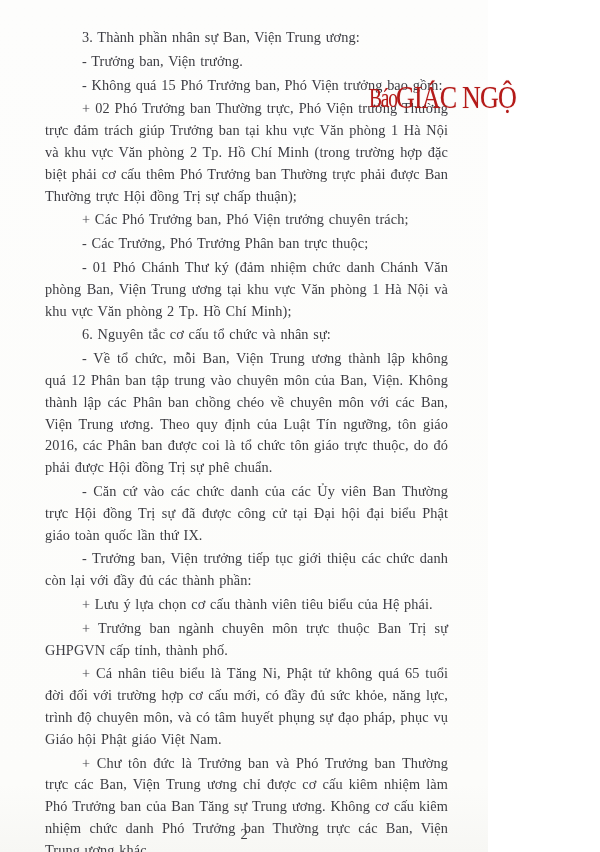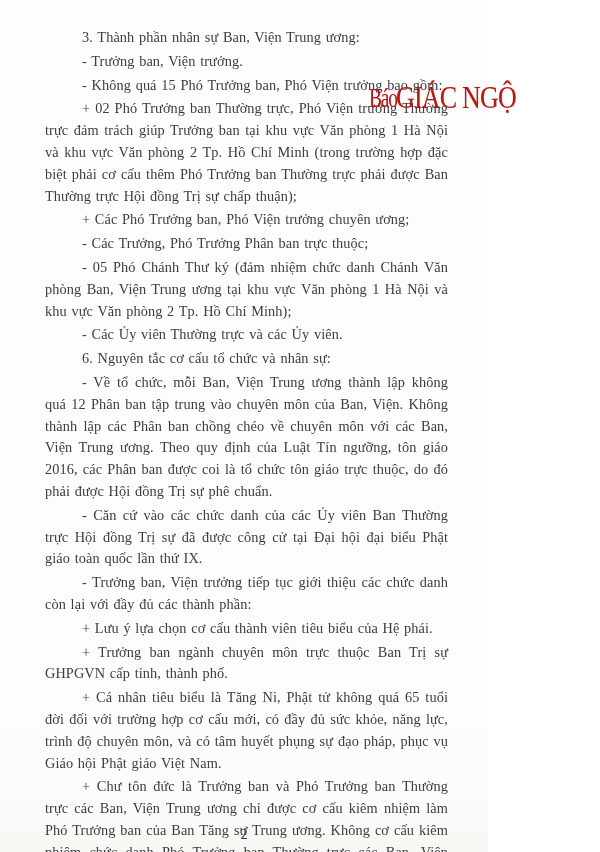--- a/index.html
+++ b/index.html
@@ -75,24 +75,23 @@
 </head>
 <body>
 
 <div class="page">
 
   <div class="doc-body" style="color: rgb(60, 60, 66);">
       <p><span>3. Thành phần nhân sự Ban, Viện Trung ương:</span></p>
       <p><span>- Trưởng ban, Viện trưởng.</span></p>
       <p><span>- Không quá 15 Phó Trưởng ban, Phó Viện trưởng bao gồm:</span></p>
       <p><span>+ 02 Phó Trưởng ban Thường trực, Phó Viện trưởng Thường trực đảm trách giúp Trưởng ban tại khu vực Văn phòng 1 Hà Nội và khu vực Văn phòng 2 Tp. Hồ Chí Minh </span><span class="it">(trong trường hợp đặc biệt phải cơ cấu thêm Phó Trưởng ban Thường trực phải được Ban Thường trực Hội đồng Trị sự chấp thuận);</span></p>
-      <p><span>+ Các Phó Trưởng ban, Phó Viện trưởng chuyên ương;</span></p>
+      <p><span>+ Các Phó Trưởng ban, Phó Viện trưởng chuyên trách;</span></p>
       <p><span>- Các Trưởng, Phó Trưởng Phân ban trực thuộc;</span></p>
-      <p><span>- 05 Phó Chánh Thư ký </span><span class="it">(đảm nhiệm chức danh Chánh Văn phòng Ban, Viện Trung ương tại khu vực Văn phòng 1 Hà Nội và khu vực Văn phòng 2 Tp. Hồ Chí Minh);</span></p>
-      <p><span>- Các Ủy viên Thường trực và các Ủy viên.</span></p>
+      <p><span>- 01 Phó Chánh Thư ký </span><span class="it">(đảm nhiệm chức danh Chánh Văn phòng Ban, Viện Trung ương tại khu vực Văn phòng 1 Hà Nội và khu vực Văn phòng 2 Tp. Hồ Chí Minh);</span></p>
       <p><span>6. Nguyên tắc cơ cấu tổ chức và nhân sự:</span></p>
       <p><span>- Về tổ chức, mỗi Ban, Viện Trung ương thành lập không quá 12 Phân ban tập trung vào chuyên môn của Ban, Viện. Không thành lập các Phân ban chồng chéo về chuyên môn với các Ban, Viện Trung ương. Theo quy định của Luật Tín ngưỡng, tôn giáo 2016, các Phân ban được coi là tổ chức tôn giáo trực thuộc, do đó phải được Hội đồng Trị sự phê chuẩn.</span></p>
       <p><span>- Căn cứ vào các chức danh của các Ủy viên Ban Thường trực Hội đồng Trị sự đã được công cử tại Đại hội đại biểu Phật giáo toàn quốc lần thứ IX.</span></p>
       <p><span>- Trưởng ban, Viện trưởng tiếp tục giới thiệu các chức danh còn lại với đầy đủ các thành phần:</span></p>
       <p><span>+ Lưu ý lựa chọn cơ cấu thành viên tiêu biểu của Hệ phái.</span></p>
       <p><span>+ Trưởng ban ngành chuyên môn trực thuộc Ban Trị sự GHPGVN cấp tỉnh, thành phố.</span></p>
       <p><span>+ Cá nhân tiêu biểu là Tăng Ni, Phật tử không quá 65 tuổi đời đối với trường hợp cơ cấu mới, có đầy đủ sức khỏe, năng lực, trình độ chuyên môn, và có tâm huyết phụng sự đạo pháp, phục vụ Giáo hội Phật giáo Việt Nam.</span></p>
       <p><span>+ Chư tôn đức là Trưởng ban và Phó Trưởng ban Thường trực các Ban, Viện Trung ương chỉ được cơ cấu kiêm nhiệm làm Phó Trưởng ban của Ban Tăng sự Trung ương. Không cơ cấu kiêm nhiệm chức danh Phó Trưởng ban Thường trực các Ban, Viện Trung ương khác.</span></p>
       <p><span>+ Nhằm tập trung vào chuyên môn chính và phát huy nguồn lực tại các Ban Trị sự địa phương, yêu cầu các thành viên tham gia các Ban, Viện Trung ương không kiêm nhiệm quá hai Ban, Viện  hoặc hai Phân ban.</span></p>
     </div>

